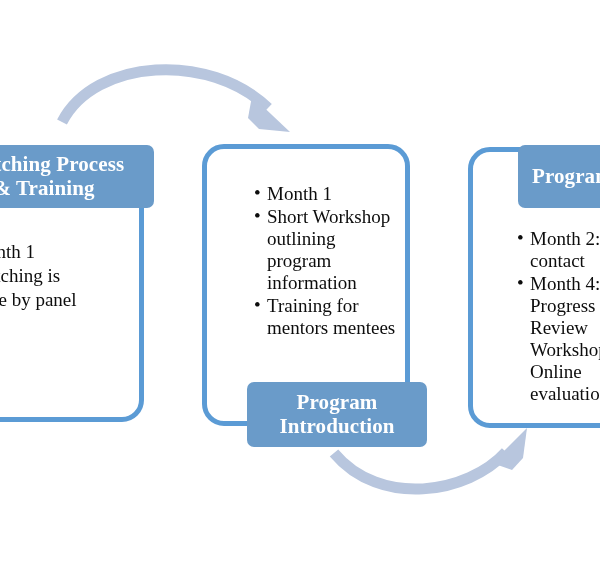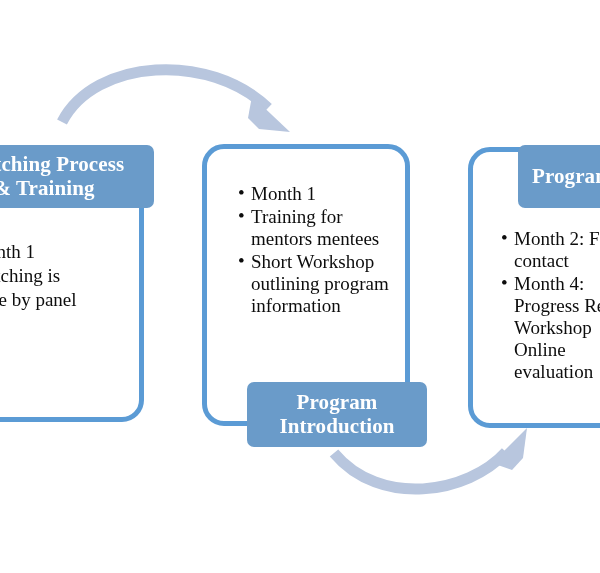--- a/index.html
+++ b/index.html
@@ -62,21 +62,21 @@
     color: #0d0d0d;
     line-height: 1.16;
   }
   .stage-body ul {
     margin: 0;
     padding: 0 0 0 17px;
     list-style: none;
   }
   .stage-body li {
     position: relative;
-    margin: 0 0 1px 0;
+    margin: 0 0 1px 16px;
     padding: 0;
   }
   .stage-body li::before {
     content: "\2022";
     position: absolute;
     left: -13px;
     top: -1px;
     font-size: 1.0em;
     line-height: inherit;
   }
@@ -128,22 +128,22 @@
 
   <div class="plain-body" id="body-left">Month 1
 Matching is
 done by panel</div>
 
   <div class="stage-box" id="box-mid"></div>
 
   <div class="stage-body" id="body-mid">
     <ul>
       <li>Month 1</li>
+      <li>Short Workshop outlining program information</li>
       <li>Training for mentors mentees</li>
-      <li>Short Workshop outlining program information</li>
     </ul>
   </div>
 
   <div class="stage-title" id="title-mid">Program
 Introduction</div>
 
   <div class="stage-box" id="box-right"></div>
 
   <div class="stage-title" id="title-right">Program</div>
 

